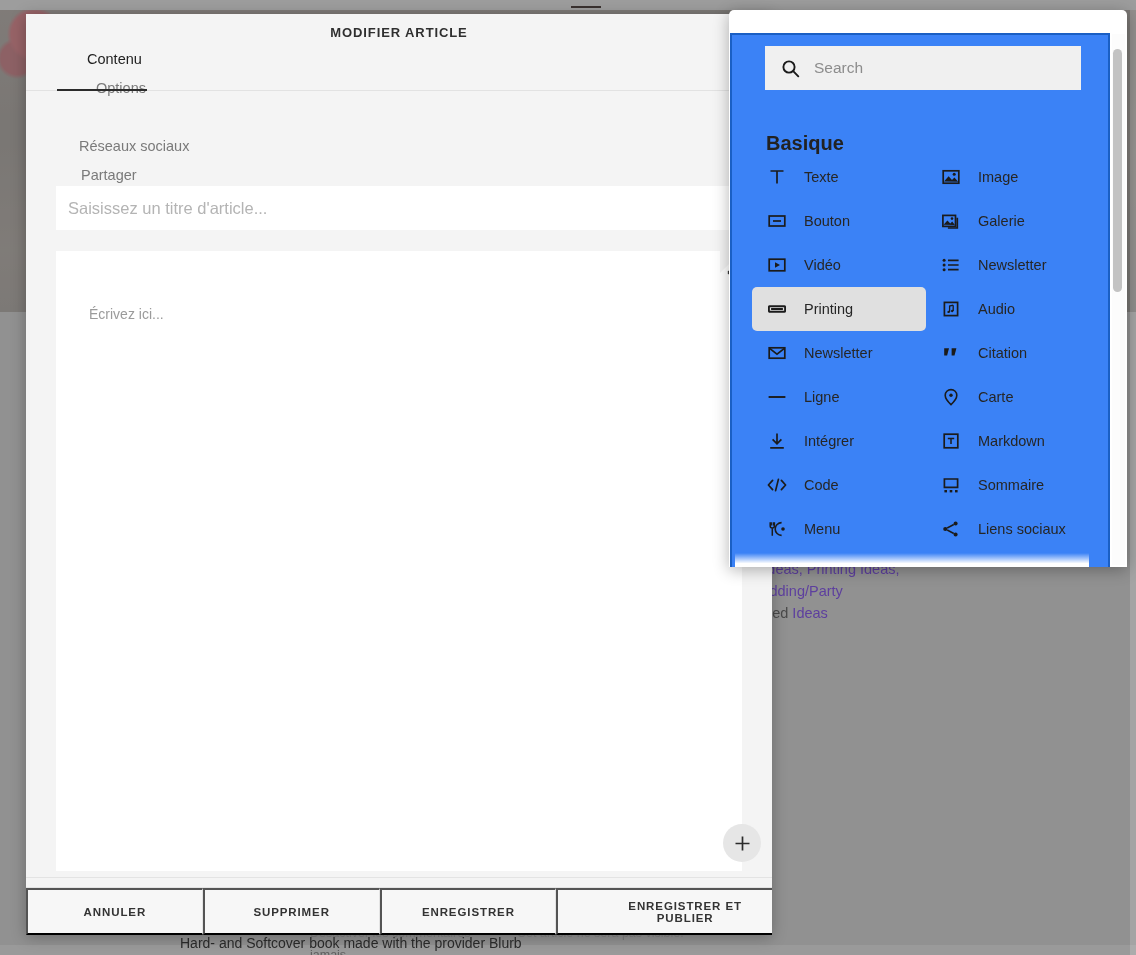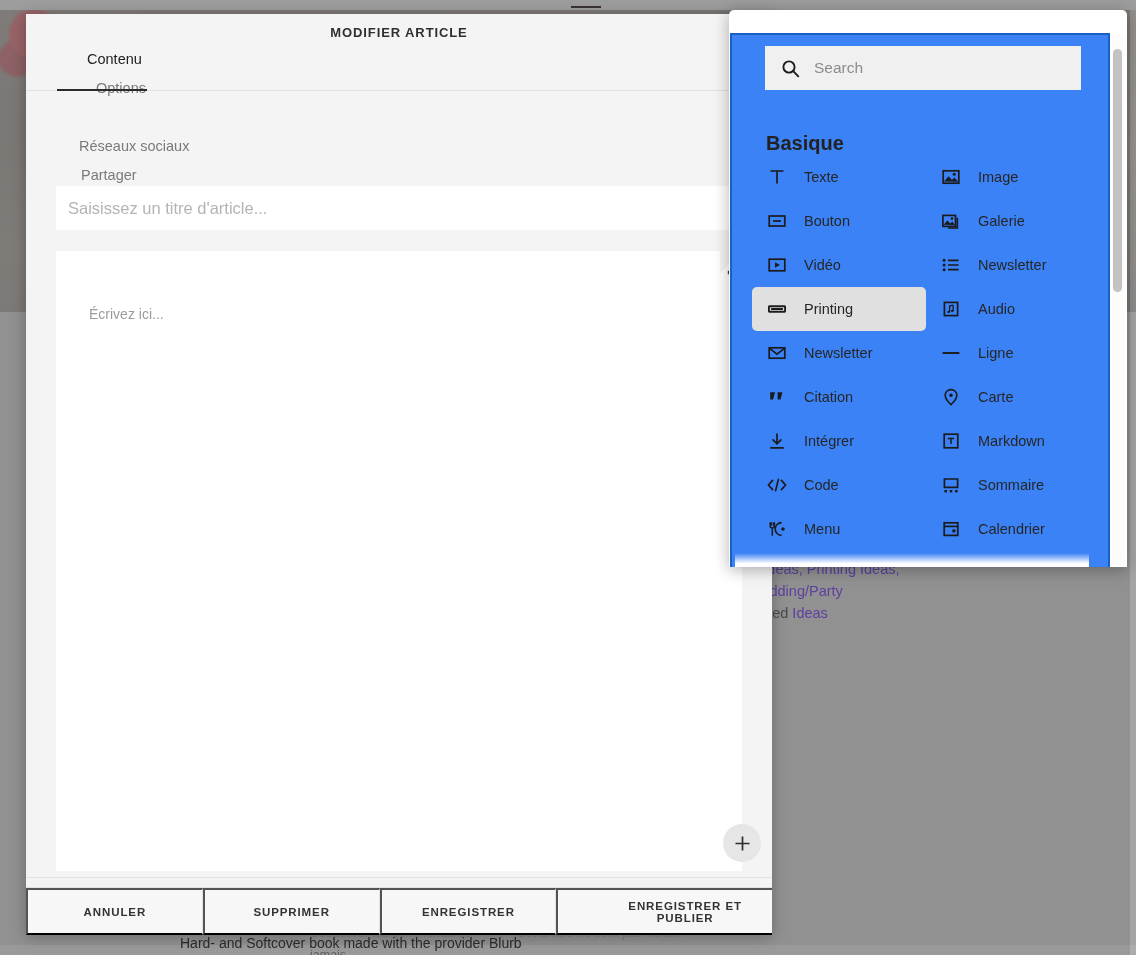--- a/index.html
+++ b/index.html
@@ -402,34 +402,34 @@
               <svg width="18" height="18" viewBox="0 0 18 18">
                 <rect x="1.2" y="3.8" width="15.6" height="10.4" stroke="#1b1b1b" stroke-width="1.7" fill="none"></rect>
                 <path d="M1.6 4.4 L9 10.2 L16.4 4.4" stroke="#1b1b1b" stroke-width="1.7" fill="none"></path>
               </svg>
             </span>
           <span>Newsletter</span>
         </div>
         <div class="picker-item">
           <span class="ico">
               <svg width="18" height="18" viewBox="0 0 18 18">
-                <path d="M0.6 9 H17.4" stroke="#1b1b1b" stroke-width="1.9"></path>
-              </svg>
-            </span>
-          <span>Ligne</span>
-        </div>
-
-        <div class="picker-item">
-          <span class="ico">
-              <svg width="18" height="18" viewBox="0 0 18 18">
                 <path d="M2.2 4.2 H7 L5.1 11.4 H2.2 Z" fill="#1b1b1b"></path>
                 <path d="M9.6 4.2 H14.4 L12.5 11.4 H9.6 Z" fill="#1b1b1b"></path>
               </svg>
             </span>
           <span>Citation</span>
+        </div>
+
+        <div class="picker-item">
+          <span class="ico">
+              <svg width="18" height="18" viewBox="0 0 18 18">
+                <path d="M0.6 9 H17.4" stroke="#1b1b1b" stroke-width="1.9"></path>
+              </svg>
+            </span>
+          <span>Ligne</span>
         </div>
         <div class="picker-item">
           <span class="ico">
               <svg width="18" height="18" viewBox="0 0 18 18">
                 <path d="M9 1.6 C5.7 1.6 3.2 4.1 3.2 7.3 C3.2 11.3 9 16.6 9 16.6 C9 16.6 14.8 11.3 14.8 7.3 C14.8 4.1 12.3 1.6 9 1.6 Z" stroke="#1b1b1b" stroke-width="1.6" fill="none"></path>
                 <circle cx="9" cy="7.2" r="1.7" fill="#1b1b1b"></circle>
               </svg>
             </span>
           <span>Carte</span>
         </div>
@@ -475,30 +475,20 @@
         <div class="picker-item">
           <span class="ico">
               <svg width="18" height="18" viewBox="0 0 18 18">
                 <path d="M2.2 2.2 V6 C2.2 7.3 3.1 8 4.3 8 C5.5 8 6.4 7.3 6.4 6 V2.2 M4.3 8 V15.8 M3.2 2.2 V5.6 M5.4 2.2 V5.6" stroke="#1b1b1b" stroke-width="1.5" fill="none"></path>
                 <path d="M13.6 2.6 A6 6 0 0 0 13.6 15.4" stroke="#1b1b1b" stroke-width="1.6" fill="none"></path>
                 <circle cx="15" cy="9" r="1.8" fill="#1b1b1b"></circle>
               </svg>
             </span>
           <span>Menu</span>
         </div>
-        <div class="picker-item">
-          <span class="ico">
-              <svg width="18" height="18" viewBox="0 0 18 18">
-                <rect x="2.2" y="2.8" width="13.6" height="12.6" stroke="#1b1b1b" stroke-width="1.7" fill="none"></rect>
-                <path d="M2.2 6.4 H15.8" stroke="#1b1b1b" stroke-width="1.7"></path>
-                <rect x="10.4" y="9.4" width="3" height="3" fill="#1b1b1b"></rect>
-              </svg>
-            </span>
-          <span>Calendrier</span>
-        </div>
 
         <div class="picker-item">
           <span class="ico">
               <svg width="18" height="18" viewBox="0 0 18 18">
                 <circle cx="3.3" cy="9" r="2.1" fill="#1b1b1b"></circle>
                 <circle cx="13.6" cy="3.6" r="2" fill="#1b1b1b"></circle>
                 <circle cx="13.6" cy="14.4" r="2" fill="#1b1b1b"></circle>
                 <path d="M5.2 8 L11.8 4.5 M5.2 10 L11.8 13.5" stroke="#1b1b1b" stroke-width="1.5"></path>
               </svg>
             </span>

